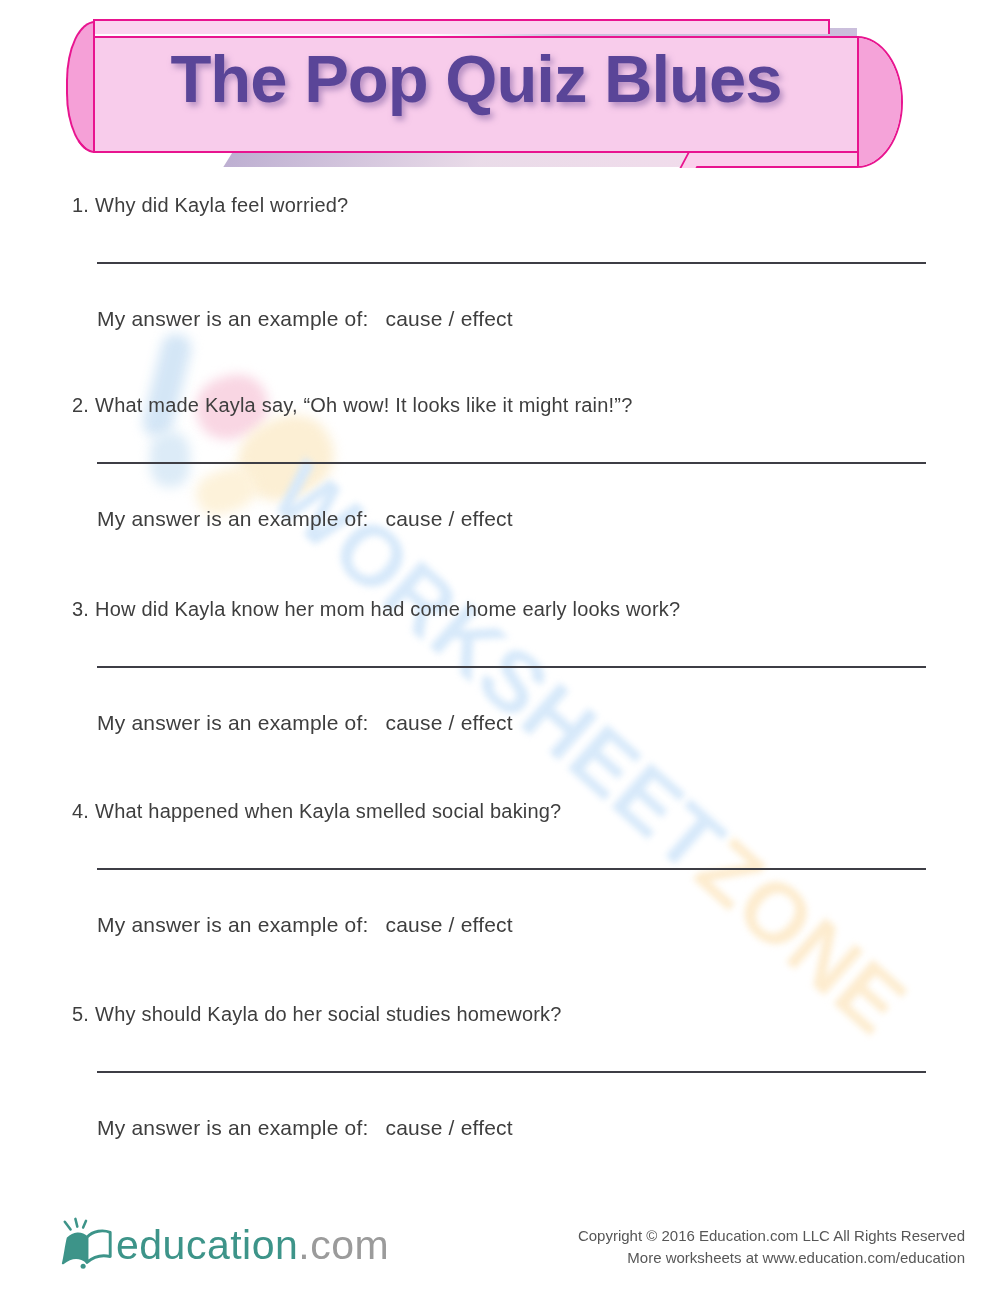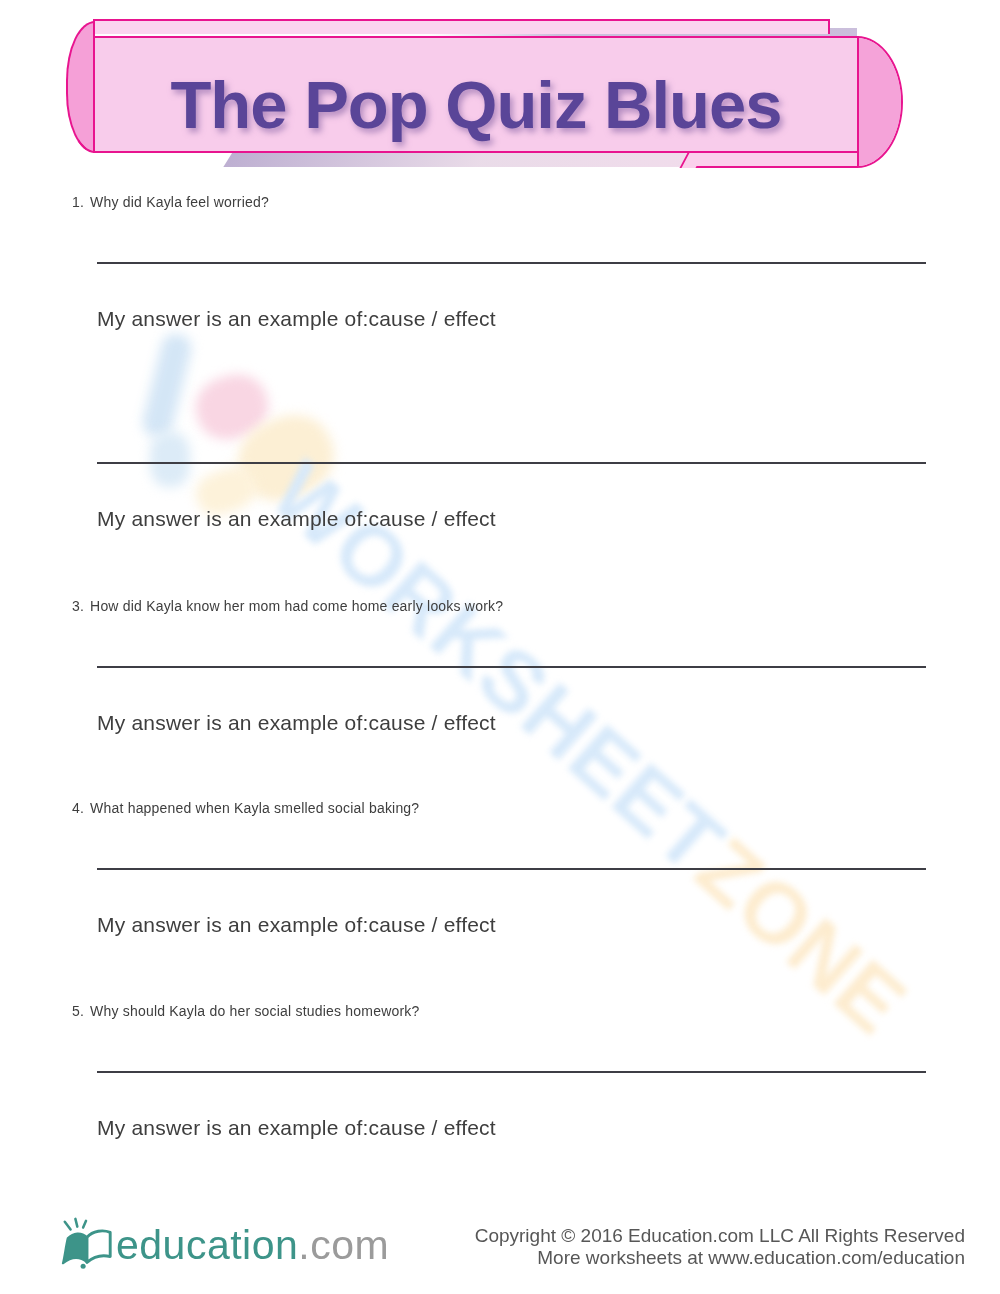--- a/index.html
+++ b/index.html
@@ -23,52 +23,52 @@
     background:#fbd0ec; border-left:2.5px solid #e8148f; transform:skewX(-28deg); }
   .strip-top { position:absolute; left:93px; top:19px; width:737px; height:15px;
     background:#fbd4ef; border:2px solid #e8148f; border-bottom:none; }
   .panel { position:absolute; left:93px; top:36px; width:766px; height:117px;
     background:#f8cceb; border:2px solid #e8148f; }
   .cap-left { position:absolute; left:66px; top:21px; width:29px; height:132px;
     background:#f5a0d7; border:2px solid #e8148f;
     border-radius:32px 0 0 32px / 66px 0 0 66px; }
   .banner h1 { position:absolute; left:93px; top:40px; width:766px; text-align:center;
     font-size:67px; font-weight:bold; letter-spacing:-1px; color:#5a4598;
-    text-shadow:3px 4px 6px rgba(122,88,156,.55);margin-top:26px; }
+    text-shadow:3px 4px 6px rgba(122,88,156,.55); }
 
   
   .wm-logo { position:absolute; z-index:0; }
   .blob { position:absolute; filter:blur(6px); }
   .blob-blue1  { left:152px; top:333px; width:30px; height:105px; border-radius:14px; background:#d4e6f6; transform:rotate(14deg); }
   .blob-pink   { left:196px; top:376px; width:72px; height:62px;  border-radius:45%;  background:#f9d6e3; transform:rotate(-18deg); }
   .blob-yellow { left:238px; top:418px; width:96px; height:80px;  border-radius:45%;  background:#fcefd4; transform:rotate(-24deg); }
   .blob-blue2  { left:150px; top:432px; width:40px; height:55px;  border-radius:40%;  background:#dcebf7; }
   .blob-yellow2{ left:196px; top:470px; width:60px; height:42px;  border-radius:40%;  background:#fdf2da; transform:rotate(-20deg); }
   .wm-text { position:absolute; left:318px; top:442px; z-index:0;
     font-size:86px; font-weight:bold; letter-spacing:1px; white-space:nowrap;
     transform:rotate(41.5deg); transform-origin:left top; filter:blur(3px); }
   .wm-part1 { color:#d7e9fa; } .wm-part2 { color:#fdeccf; }
 
   
   .q { position:absolute; left:0; width:1000px; height:160px; z-index:2; }
   .q1 { top:194px; } .q2 { top:394px; } .q3 { top:598px; } .q4 { top:800px; } .q5 { top:1003px;text-align:center; }
-  .q-text { position:absolute; left:72px; top:0; font-size:14px; color:#3e3e3e; letter-spacing:.2px; }
+  .q-text { position:absolute; left:72px; top:0; font-size:20px; color:#3e3e3e; letter-spacing:.2px; }
   .q-num { margin-right:6px; }
   .answer-line { position:absolute; left:97px; top:68px; width:829px; border-top:2.2px solid #3e3e45; }
   .answer-row { position:absolute; left:97px; top:113px; font-size:21px; color:#3e3e3e; letter-spacing:.2px; }
-  .answer-row .opts { }
+  .answer-row .opts { margin-left:17px; }
 
   
   .footer { position:absolute; left:0; top:1210px; width:1000px; height:84px; z-index:2;padding-left:25px; }
   .logo { position:absolute; left:58px; top:6px; display:flex; align-items:center; }
   .logo-icon { width:58px; height:58px; }
   .logo-word { font-size:41px; letter-spacing:.5px; margin-left:0px; }
   .logo-teal { color:#3d9489; } .logo-gray { color:#9b9b9b; }
   .copyright { position:absolute; right:35px; top:15px; text-align:right;
-    font-size:19px; line-height:22px; color:#575757; }
+    font-size:15px; line-height:22px; color:#575757; }
 </style>
 </head>
 <body>
 
 <div class="page">
 
   <div class="wm-logo">
     <div class="blob blob-blue1"></div>
     <div class="blob blob-pink"></div>
     <div class="blob blob-yellow"></div>
@@ -91,20 +91,21 @@
   </header>
 
   <main>
     <section class="q q1">
       <p class="q-text"><span class="q-num">1.</span><span>Why did Kayla feel worried?</span></p>
       <div class="answer-line"></div>
       <p class="answer-row"><span>My answer is an example of:</span><span class="opts">cause / effect</span></p>
     </section>
 
     <section class="q q2">
+      <p class="q-text"><span class="q-num">2.</span><span>What made Kayla say, “Oh wow! It looks like it might rain!”?</span></p>
       <div class="answer-line"></div>
       <p class="answer-row"><span>My answer is an example of:</span><span class="opts">cause / effect</span></p>
     </section>
 
     <section class="q q3">
       <p class="q-text"><span class="q-num">3.</span><span>How did Kayla know her mom had come home early looks work?</span></p>
       <div class="answer-line"></div>
       <p class="answer-row"><span>My answer is an example of:</span><span class="opts">cause / effect</span></p>
     </section>
 

